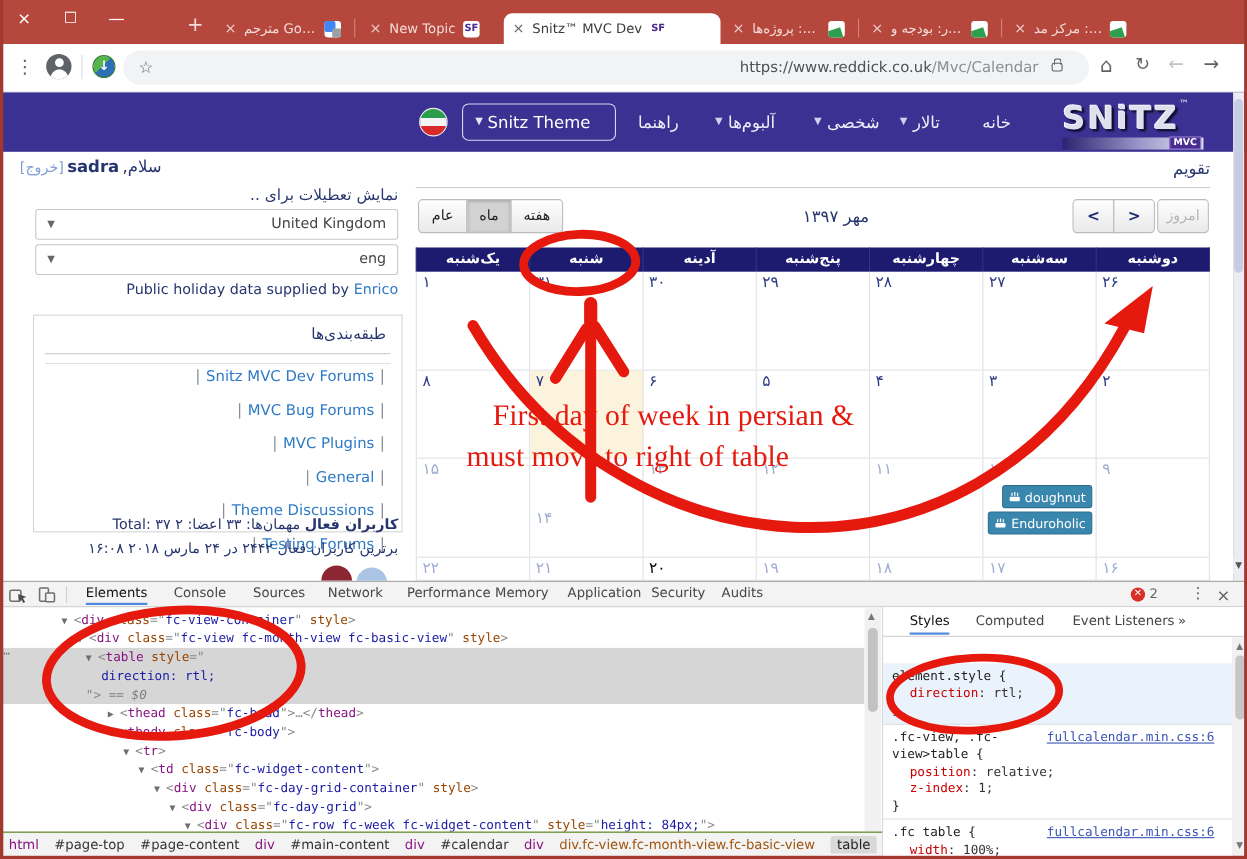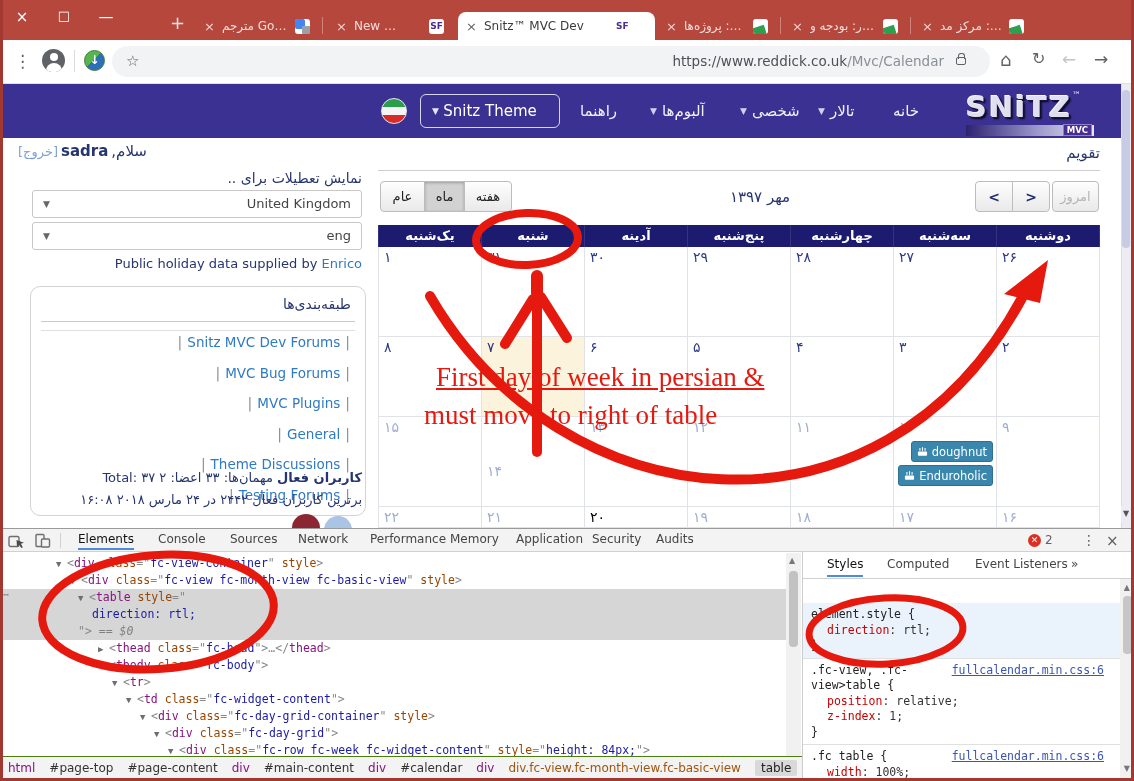--- a/index.html
+++ b/index.html
@@ -21,21 +21,21 @@
   .tab .tclose { font-size:13px; color:#f0d2cf; }
   .tab.active { background:#fff; border-radius:8px 8px 0 0; color:#3a3a3a; }
   .tab.active .tclose { color:#5f6368; }
   .tab .lbl { max-width:118px; overflow:hidden; text-overflow:ellipsis; white-space:nowrap; }
   .tabsep { top:17px; width:1px; height:17px; background:#cf837c; }
   .fav { width:15px; height:15px; border-radius:3px; flex:0 0 auto; position:relative;
          font-size:9px; font-weight:bold; display:flex; align-items:center; justify-content:center; }
   .fav.google-translate { background:#fff; color:#fff; }
   .fav.google-translate::before { content:""; position:absolute; left:0; top:0; width:10px; height:10px; background:#4285f4; border-radius:2px; }
   .fav.google-translate::after  { content:""; position:absolute; right:0; bottom:0; width:8px; height:8px; background:#9aa0a6; border-radius:1px; }
-  .fav.snitz { background:#fff; color:#4a2d91;margin-left:24px; }
+  .fav.snitz { background:#fff; color:#4a2d91; }
   .fav.datanegar { background:#fff; overflow:hidden; }
   .fav.datanegar::before { content:""; position:absolute; left:-3px; bottom:-5px; width:16px; height:12px; background:#2e9e4f; transform:rotate(-18deg); }
   .newtab { top:12px; color:#f3ddda; font-size:18px; }
 
   
   #toolbar { left:0; top:40px; width:1134px; height:44px; background:#fff; border-bottom:1px solid #e0e0e0; }
   .tbicon { color:#5f6368; font-size:17px; }
   #omnibox { left:112px; top:6px; width:878px; height:31px; background:#f1f3f4; border-radius:16px; }
   #star-icon { left:14px; top:6px; font-size:15px; color:#5f6368; }
   #url { position:absolute; right:46px; top:7px; font-size:13.5px; direction:ltr; }
@@ -76,21 +76,21 @@
   #greeting { left:18px; top:142px; font-size:15px; direction:rtl; text-align:left; }
   #greeting .hello { color:#27356f; }
   #greeting .user { color:#24356f; font-weight:bold; padding:0 3px; }
   #greeting .logout { color:#7f9fd4; font-size:13px; }
   #holiday-label { right:772px; top:170px; font-size:14px; color:#27356f; direction:rtl; }
   .selbox { left:32px; width:330px; height:28px; border:1px solid #c8c8c8; border-radius:3px; background:#fff; }
   .selbox .val { position:absolute; right:10px; top:5px; font-size:13px; color:#444; }
   .selbox .caret { position:absolute; left:10px; top:8px; font-size:9px; color:#666; }
   #supplier { right:772px; top:256px; font-size:13px; color:#27356f; }
   #supplier a { color:#2f7ac5; text-decoration:none; }
-  #catbox { left:30px; top:286px; width:336px; height:230px; border:1px solid #d4d4d4; border-radius:10px; background:#fff; }
+  #catbox { left:30px; top:286px; width:336px; height:198px; border:1px solid #d4d4d4; border-radius:0; background:#fff; }
   #catbox h3 { position:absolute; right:14px; top:9px; font-size:14px; color:#27356f; font-weight:normal; direction:rtl; }
   #catbox .rule { position:absolute; left:10px; right:10px; top:34px; border-top:1px solid #c9c9c9; }
   #catlinks { position:absolute; right:10px; top:40px; text-align:right; }
   .catrow { line-height:30.5px; font-size:13.5px; white-space:nowrap; }
   .catrow a { color:#2f7ac5; text-decoration:none; }
   .catrow .bar { color:#8a8f98; padding:0 5px; font-size:14px; }
   #total-line { right:772px; top:470px; font-size:13px; color:#27356f; direction:rtl; }
   #total-line b { font-weight:bold; }
   #record-line { right:772px; top:492px; font-size:13px; color:#27356f; direction:rtl; }
   #avatars { left:292px; top:512px; width:70px; height:16px; overflow:hidden; }
@@ -563,18 +563,18 @@
     <path d="M537 452 L537 292" stroke-width="10"></path>
     <path d="M505 344 L533 299" stroke-width="10"></path>
     <path d="M567 338 L541 297" stroke-width="10"></path>
     <path d="M537 293 L537 276" stroke-width="12"></path>
     <path d="M430 296 C 560 520, 880 560, 1022 298" stroke-width="10"></path>
     <path d="M1048 260 L1040 303 L1004 294 Z" fill="#e6190f" stroke="none"></path>
     <ellipse cx="158" cy="612" rx="116" ry="57" stroke-width="8" transform="rotate(-4 158 612)"></ellipse>
     <ellipse cx="886" cy="631" rx="77" ry="33" stroke-width="7" transform="rotate(-3 886 631)"></ellipse>
   </g>
 </svg>
-<div class="anno-text" style="left:436px; top:362px;text-decoration:underline;">First day of week in persian &amp;</div>
+<div class="anno-text" style="left:448px; top:362px;">First day of week in persian &amp;</div>
 <div class="anno-text" style="left:424px; top:400px;">must move to right of table</div>
 
 <div id="frame-left" class="abs"></div>
 <div id="frame-right" class="abs"></div>
 <div id="frame-bottom" class="abs"></div>
 
 </body></html>

